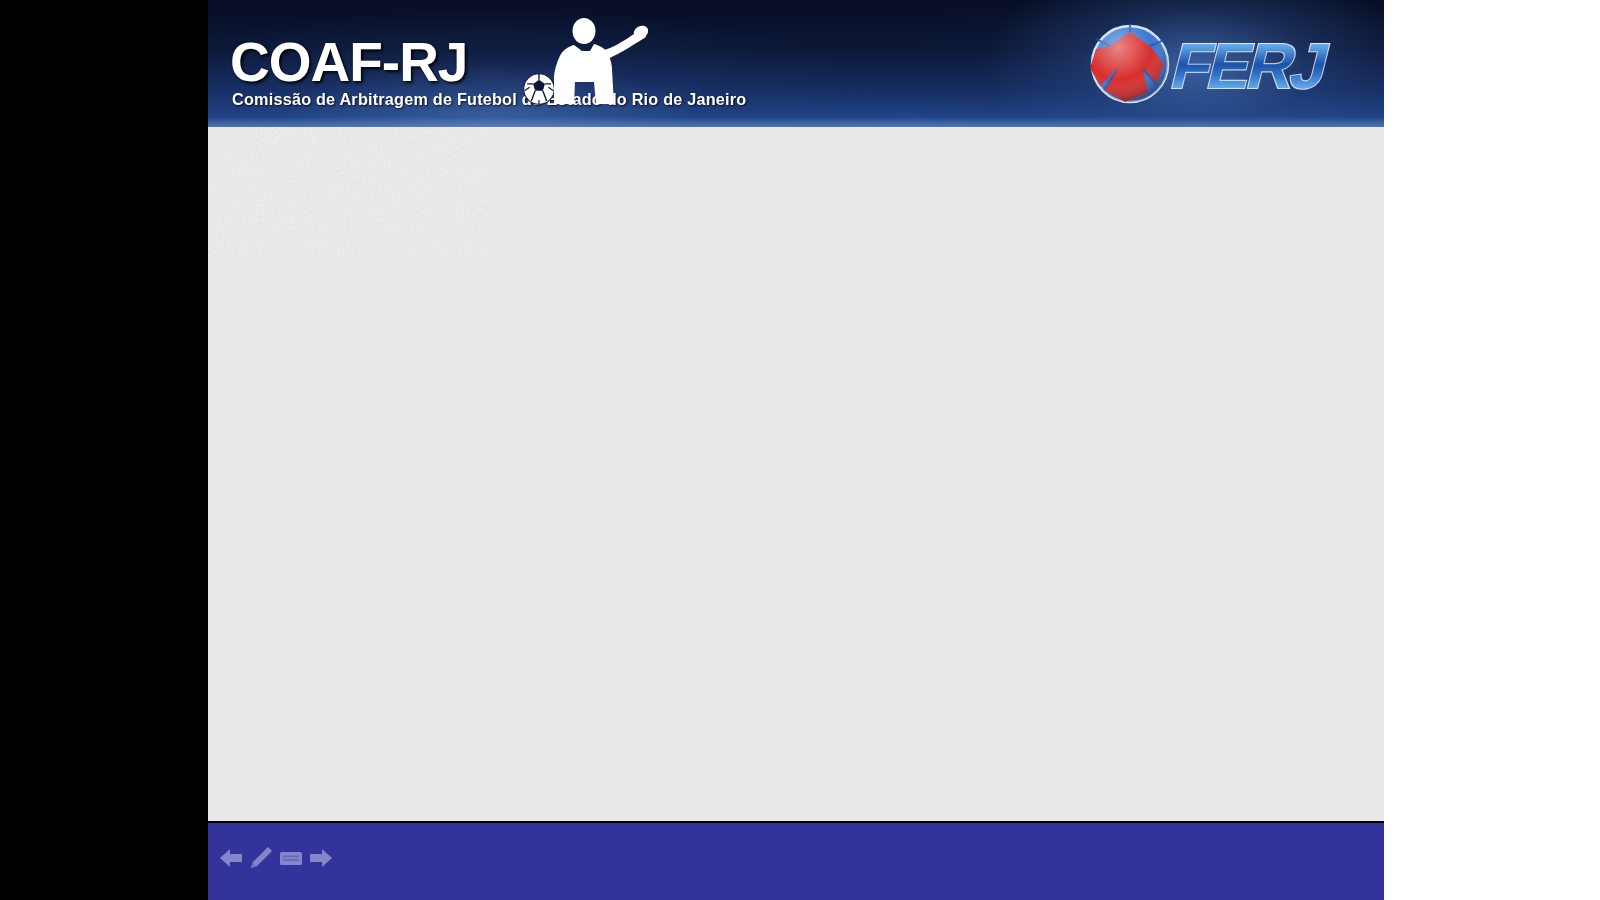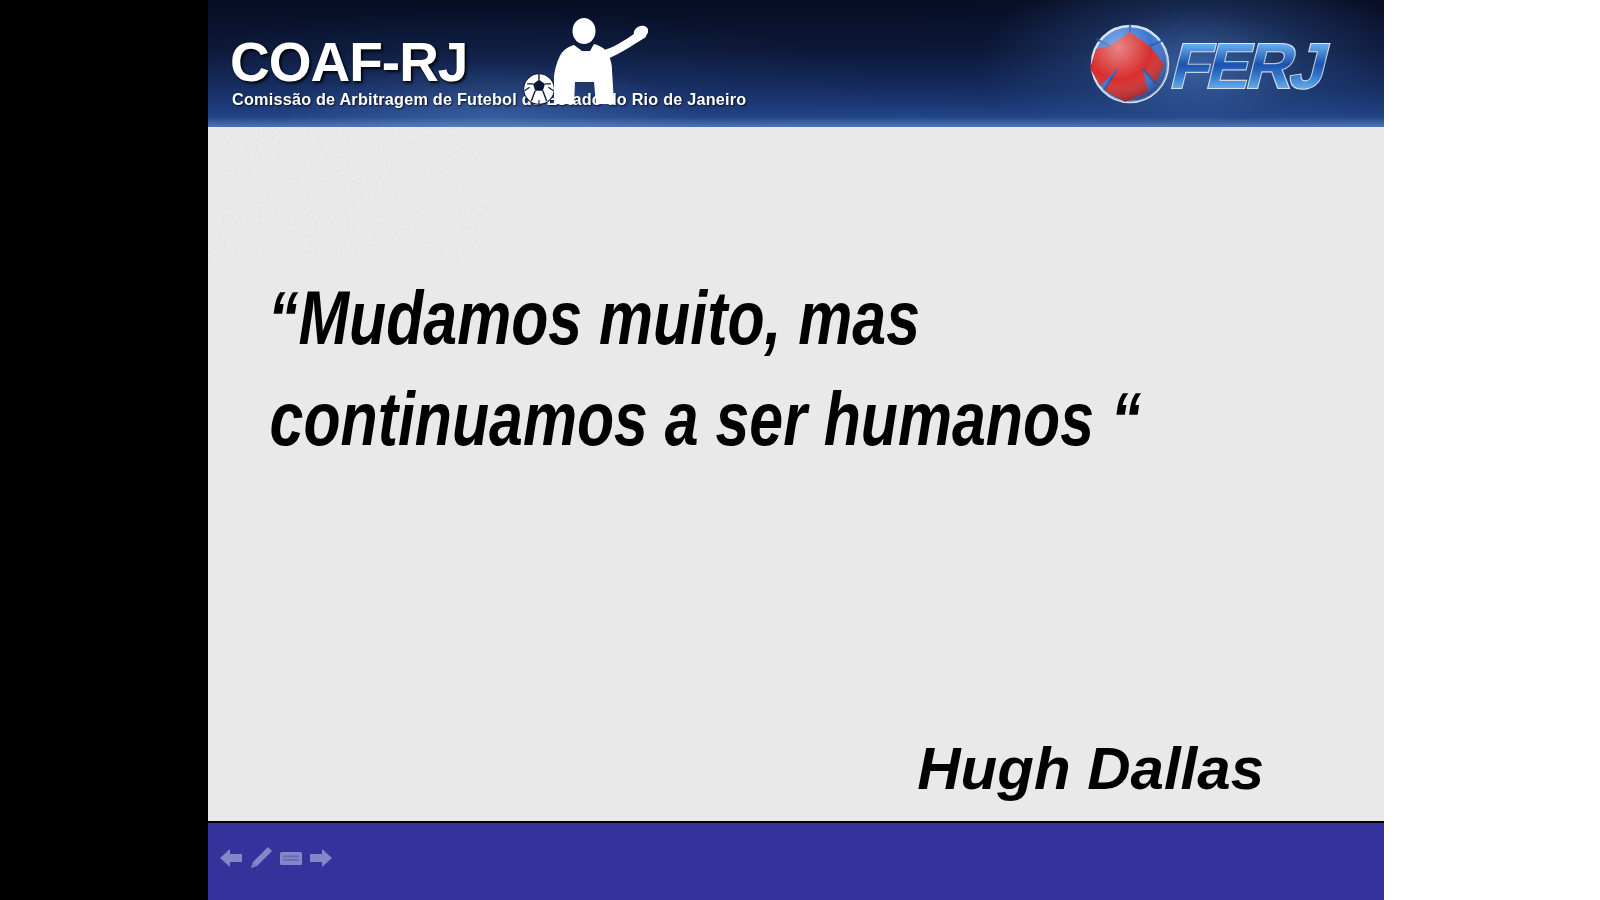--- a/index.html
+++ b/index.html
@@ -255,26 +255,20 @@
             <feColorMatrix type="saturate" values="0"></feColorMatrix>
             <feComponentTransfer>
               <feFuncA type="linear" slope="0.55" intercept="0"></feFuncA>
             </feComponentTransfer>
           </filter>
         </defs>
         <rect width="100%" height="100%" fill="#f2f2f2"></rect>
         <rect width="100%" height="100%" filter="url(#grainFilter)" opacity="0.55"></rect>
       </svg>
 
-      <div id="quote-block">
-        <div class="quote-line" id="quote-line-1">“Mudamos muito, mas</div>
-        <div class="quote-line" id="quote-line-2">continuamos a ser humanos “</div>
-
-        <div id="attribution">Hugh Dallas</div>
-      </div>
     </div>
 
     <div id="divider"></div>
 
     <div id="toolbar">
 
       <div class="nav-btn" id="nav-prev">
         <svg viewBox="0 0 26 26">
           <path d="M12,4 L12,9 L24,9 L24,17 L12,17 L12,22 L2,13 Z" fill="#c6cbee"></path>
         </svg>

